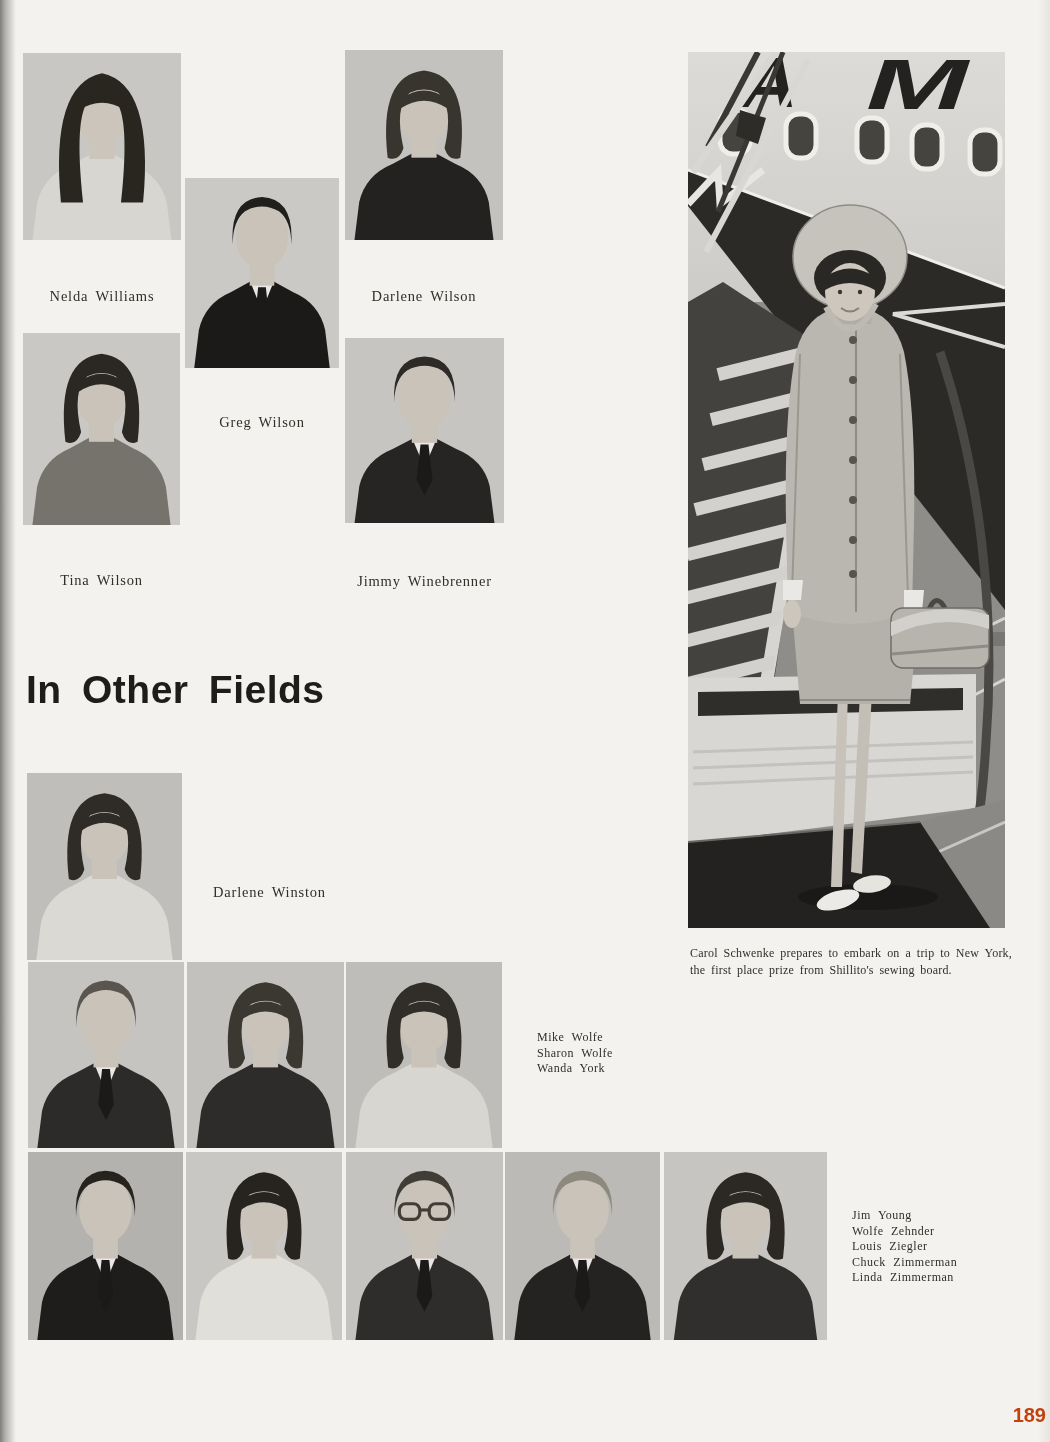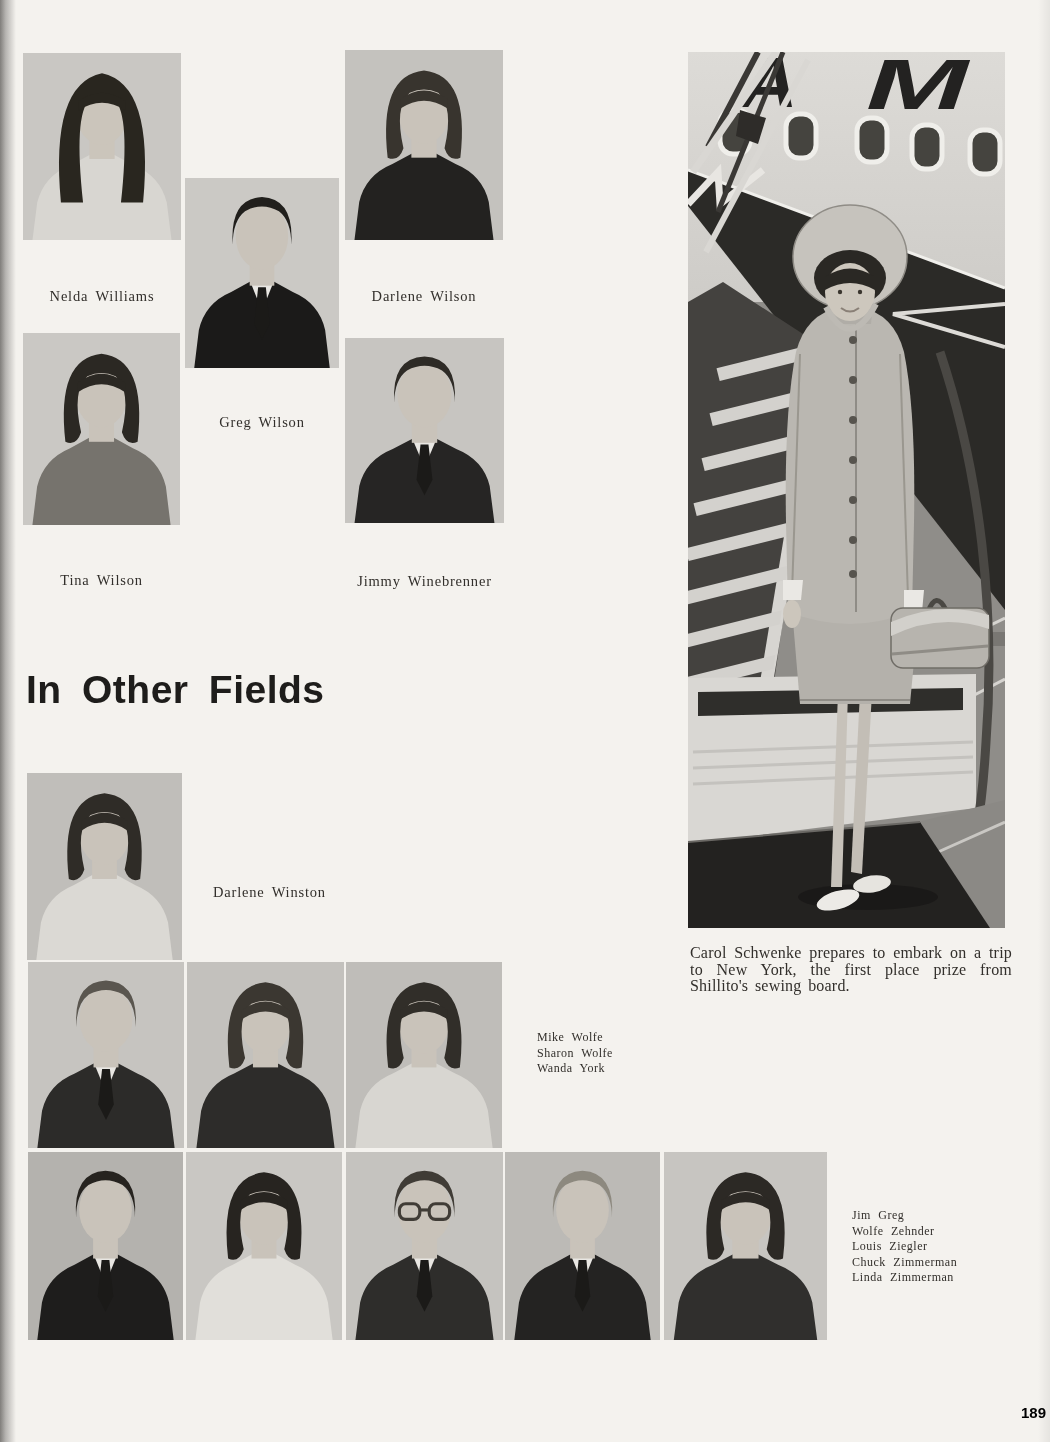--- a/index.html
+++ b/index.html
@@ -21,26 +21,26 @@
   }
   .cap-left{text-align:left;}
   .headline{
     position:absolute;font-family:"Liberation Sans", sans-serif;
     font-weight:700;font-size:39px;line-height:52px;color:#1e1d1b;
     letter-spacing:0.5px;word-spacing:9px;
   }
   .name-list{position:absolute;font-size:12px;line-height:15.5px;
     letter-spacing:0.5px;word-spacing:4px;color:#322f2b;}
   .feature-caption{
-    position:absolute;font-size:16px;line-height:16.5px;text-align:justify;
+    position:absolute;font-size:12px;line-height:16.5px;text-align:justify;
     letter-spacing:0.2px;word-spacing:2.5px;color:#322f2b;
   }
   .page-number{
     position:absolute;font-family:"Liberation Sans", sans-serif;
-    font-weight:600;font-size:15px;color:#000000;text-align:right;
+    font-weight:600;font-size:20px;color:#c2410c;text-align:right;
   }
   .plane-letter{font:italic 700 70px "Liberation Sans", sans-serif;fill:#232221;}
 </style>
 </head>
 <body>
 
 <svg width="0" height="0" style="position:absolute" aria-hidden="true">
   <defs>
     <g id="sil-male">
       <path d="M6,120 L9,96 Q13,79 30,72 L43,65 L57,65 L70,72 Q87,79 91,96 L94,120 Z" fill="var(--coat)"></path>
@@ -179,21 +179,21 @@
     </svg>
   </figure>
   <figure class="portrait" style="left:664px;top:1152px;width:163px;height:188px">
     <svg viewBox="0 0 100 120" preserveAspectRatio="none" style="--bg:#c7c5c1;--hair:#2c2925;--coat:#302f2d">
       <rect width="100" height="120" fill="var(--bg)"></rect>
         <use href="#sil-female-bob"></use>
     </svg>
   </figure>
 
   <div class="name-list" style="left:852px;top:1208px">
-    <div>Jim Greg</div>
+    <div>Jim Young</div>
     <div>Wolfe Zehnder</div>
     <div>Louis Ziegler</div>
     <div>Chuck Zimmerman</div>
     <div>Linda Zimmerman</div>
   </div>
 
   <figure class="portrait" style="left:688px;top:52px;width:317px;height:876px">
     <svg viewBox="0 0 317 876" preserveAspectRatio="none">
       <defs>
         <clipPath id="stairclip">

